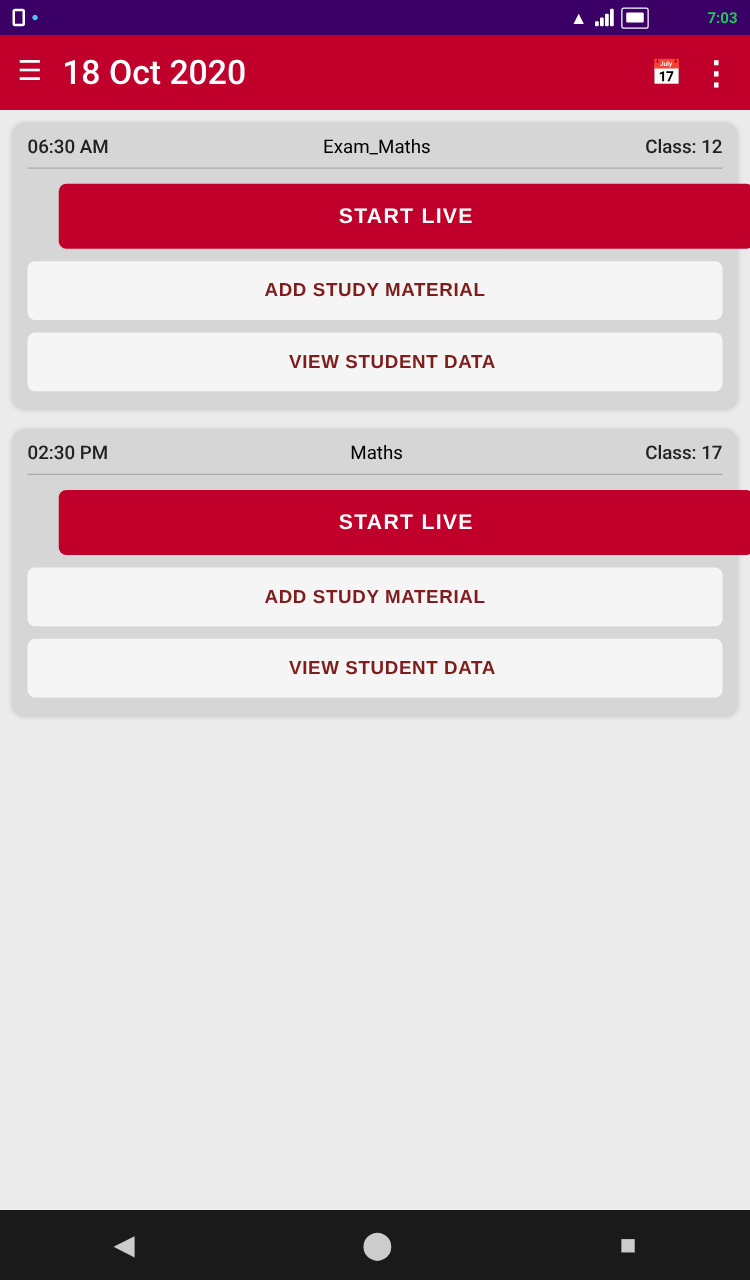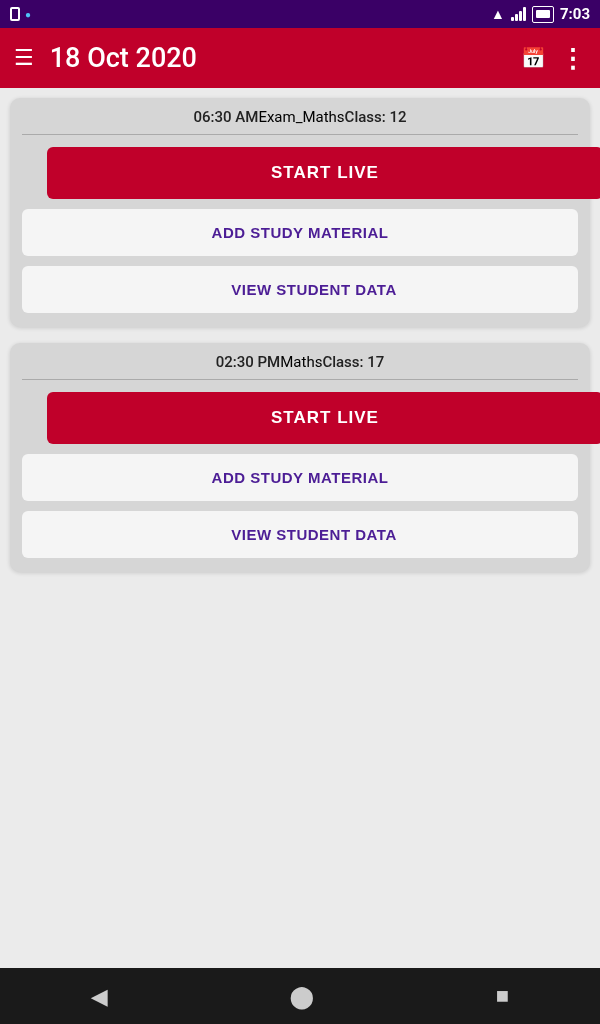--- a/index.html
+++ b/index.html
@@ -31,23 +31,24 @@
       gap: 5px;
     }
 
     .status-right {
       display: flex;
       align-items: center;
       gap: 6px;
     }
 
     .status-time {
-      color: #ffffff;
-      font-size: 15px;
+      color: #22c55e;
+      font-size: 12px;
       font-weight: bold;
+      margin-left: 41px;
     }
 
     
     .toolbar {
       background: #c0002a;
       height: 60px;
       display: flex;
       align-items: center;
       padding: 0 14px;
       flex-shrink: 0;
@@ -93,21 +94,21 @@
     
     .session-card {
       background: #d6d6d6;
       border-radius: 10px;
       padding: 10px 12px 14px 12px;
       box-shadow: 0 1px 4px rgba(0,0,0,0.15);
     }
 
     .session-header {
       display: flex;
-      justify-content: center;
+      justify-content: space-between;
       align-items: center;
       padding-bottom: 8px;
       border-bottom: 1.5px solid #aaa;
       margin-bottom: 12px;
     }
 
     .session-time {
       font-size: 15px;
       font-weight: 500;
       color: #222;
@@ -137,21 +138,21 @@
       width: 100%;
       padding: 16px;
       cursor: pointer;
       margin-bottom: 10px;
       text-align: center;
       margin-left: 25px;
     }
 
     .btn-secondary {
       background: #f5f5f5;
-      color: #4c1d95;
+      color: #7f1d1d;
       font-size: 15px;
       font-weight: bold;
       letter-spacing: 0.5px;
       border: none;
       border-radius: 6px;
       width: 100%;
       padding: 15px;
       cursor: pointer;
       margin-bottom: 10px;
       text-align: center;

